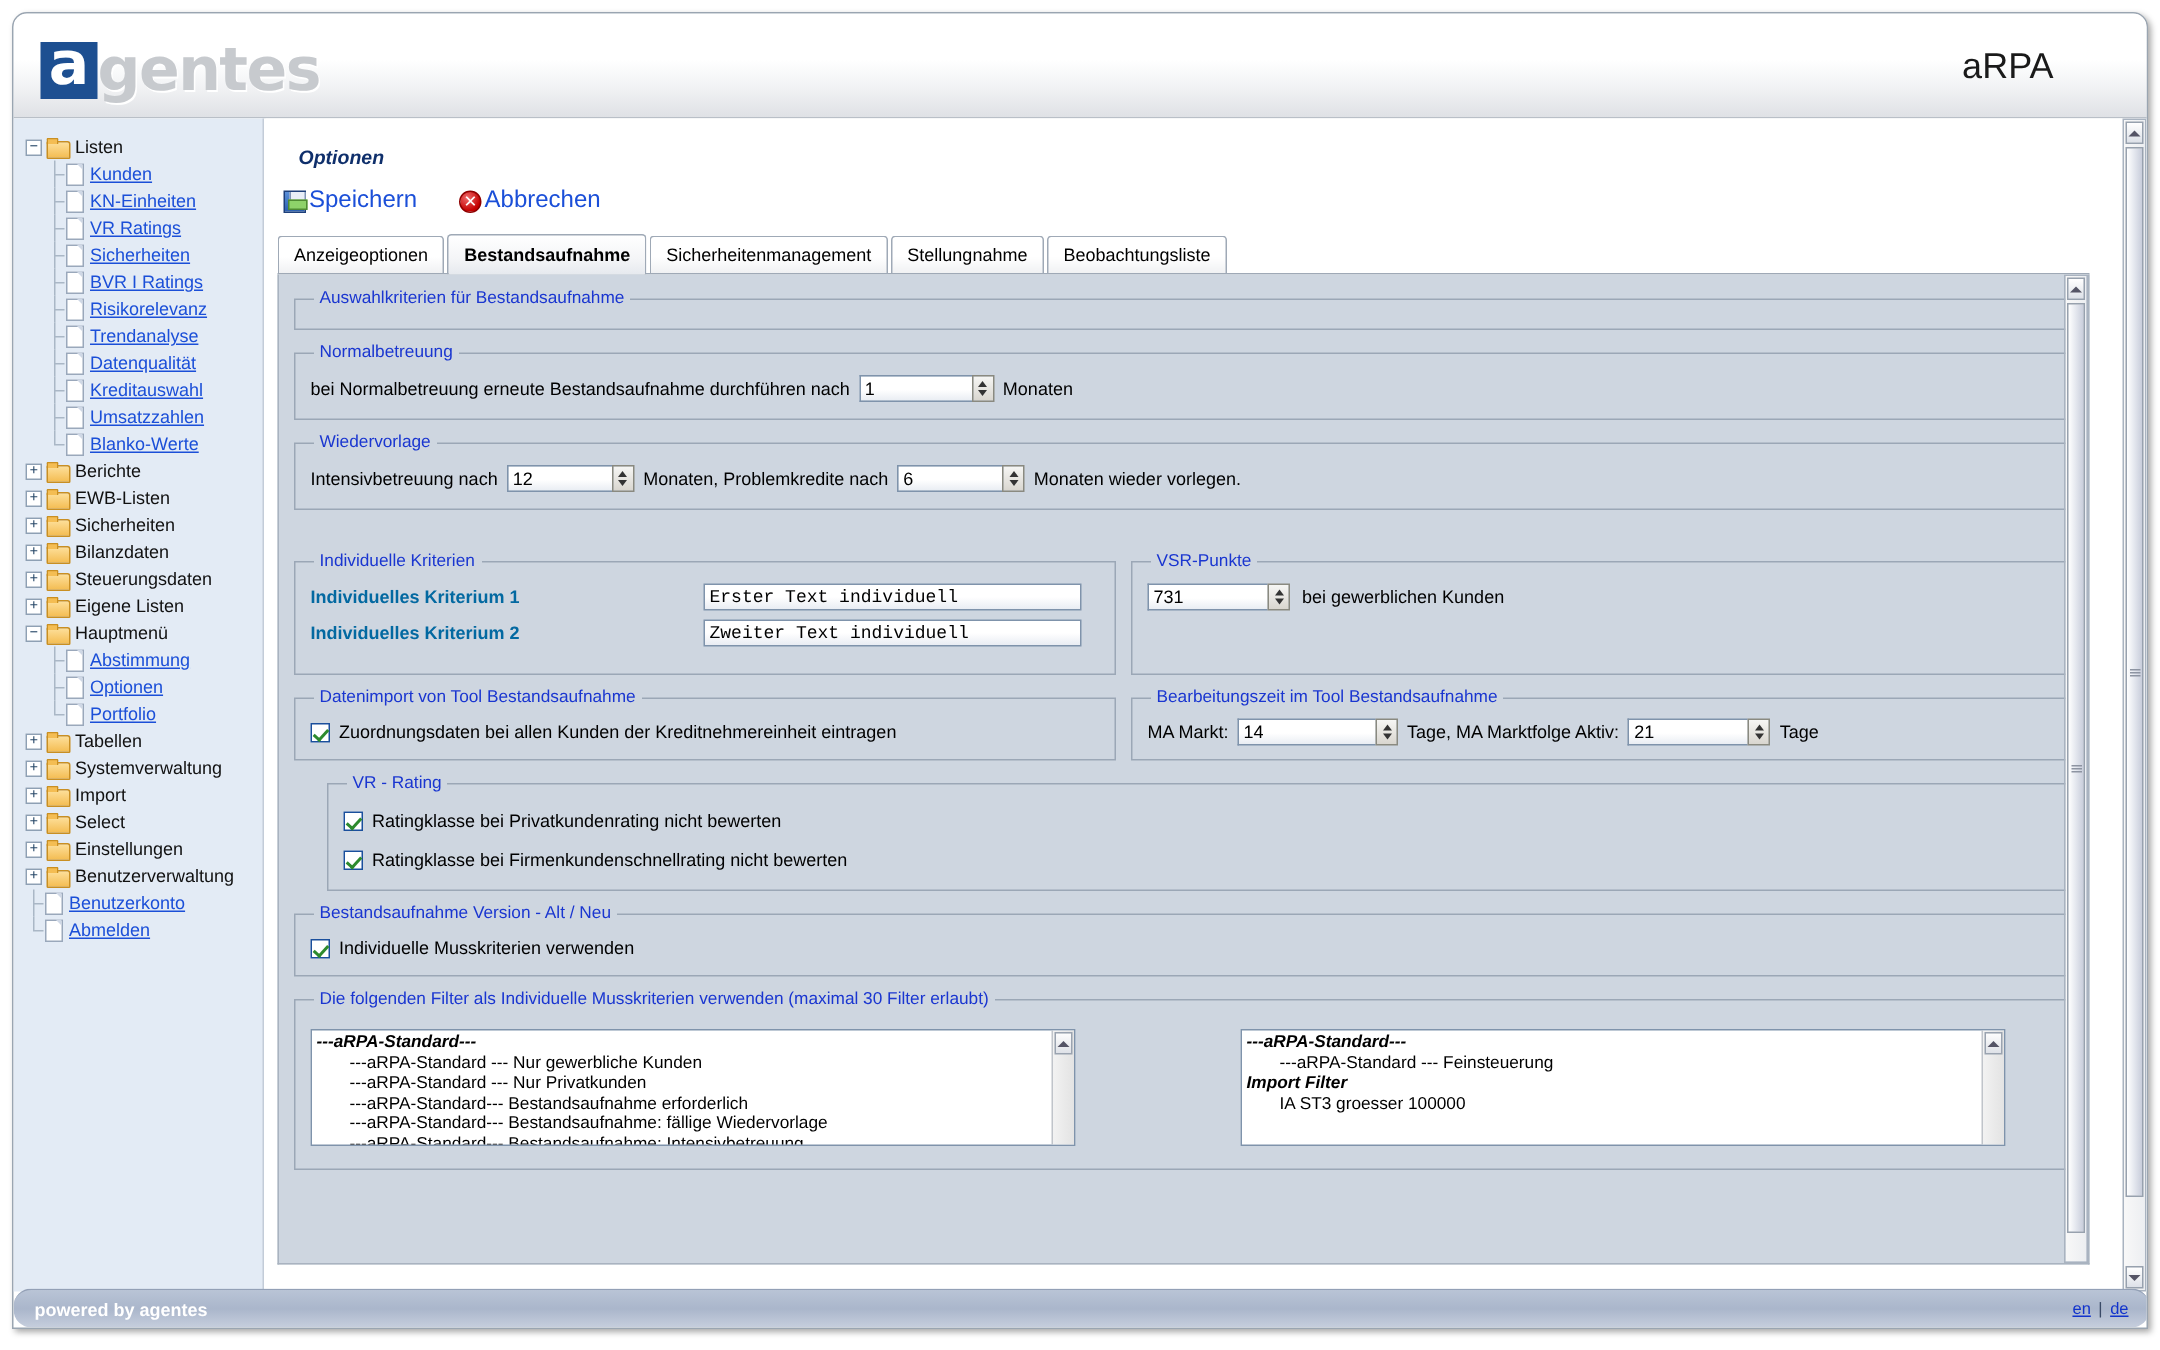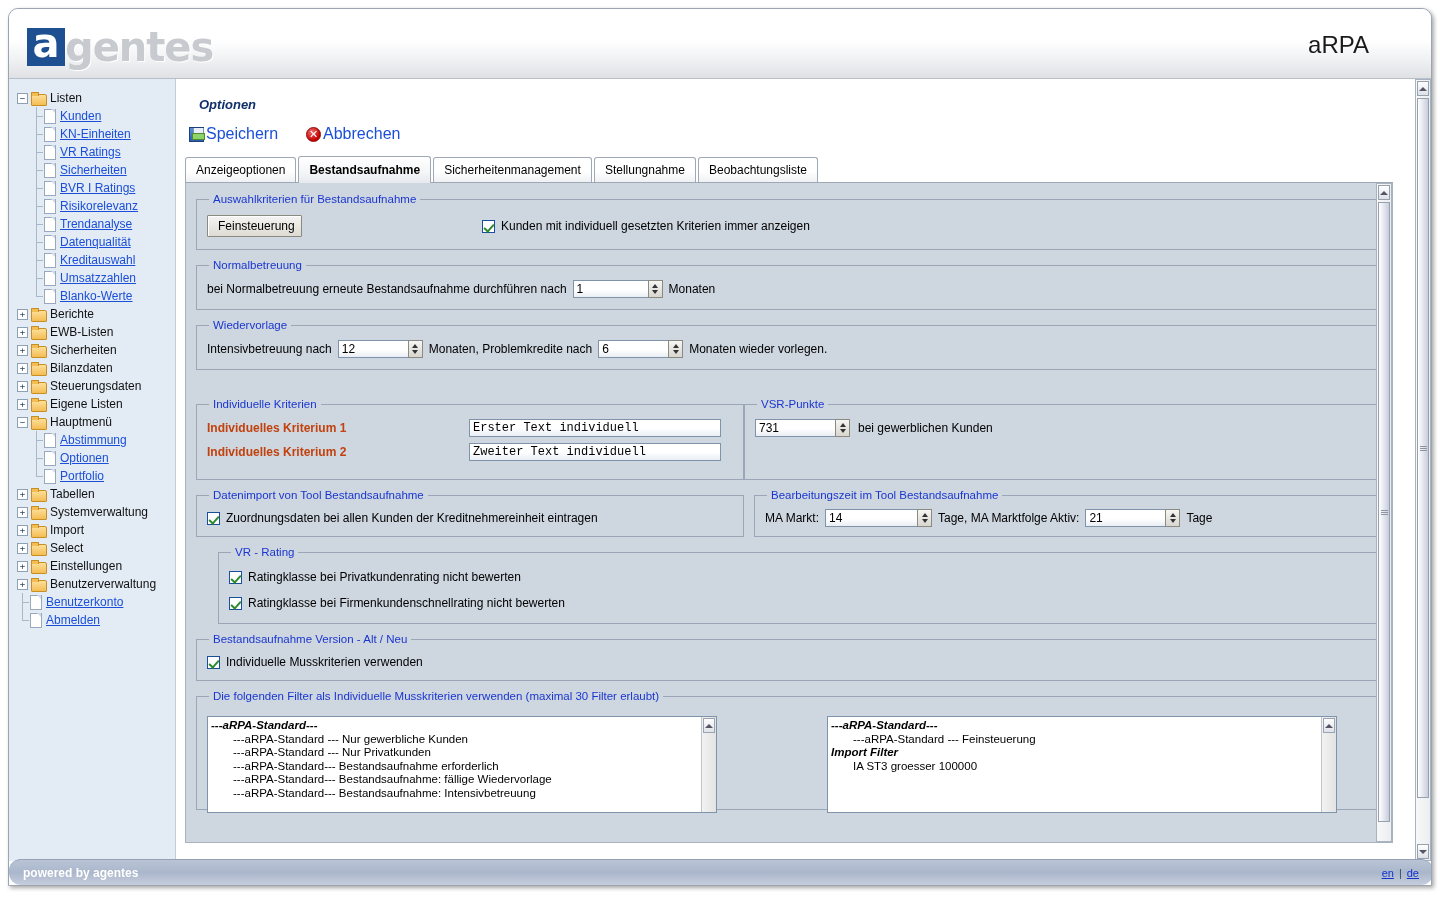--- a/index.html
+++ b/index.html
@@ -228,21 +228,21 @@
     background: transparent;
   }
   fieldset.box > legend {
     color: #1a36d0;
     font-size: 11.5px;
     padding: 0 4px;
     margin-left: 2px;
   }
   .row { display: flex; align-items: center; }
   .lbl { font-size: 12px; color: #000; }
-  .bold-blue { font-weight: bold; color: #c2410c; font-size: 12px; }
+  .bold-blue { font-weight: bold; color: #0369a1; font-size: 12px; }
 
   
   .btn {
     padding: 3px 10px;
     font-size: 12px;
     background: linear-gradient(to bottom, #f4f4f2 0%, #dedbd3 100%);
     border: 1px solid #8a8a80;
     border-radius: 1px;
     box-shadow: inset 1px 1px 0 #ffffff;
     cursor: pointer;
@@ -296,21 +296,21 @@
     width: 4px; height: 8px;
     border: solid #2d8a2d;
     border-width: 0 2px 2px 0;
     transform: rotate(42deg);
   }
 
   
   .listbox {
     border: 1px solid #7f93ab;
     background: #ffffff;
-    height: 97px;
+    height: 78px;
     overflow: hidden;
     position: relative;
     padding: 2px 0 0 3px;
   }
   .listbox .li { font-size: 11.5px; line-height: 13.5px; white-space: nowrap; }
   .li.hdr { font-weight: bold; font-style: italic; }
   .li.ind { padding-left: 22px; }
   .lb-scroll {
     position: absolute; right: 0; top: 0; bottom: 0; width: 15px;
     background: linear-gradient(to right, #f2f2f2, #e3e3e3);
@@ -568,27 +568,20 @@
         <div class="tab">Sicherheitenmanagement</div>
         <div class="tab">Stellungnahme</div>
         <div class="tab">Beobachtungsliste</div>
       </div>
 
     <div id="scrollpanel">
       <div id="panel-inner">
 
         <fieldset class="box">
           <legend>Auswahlkriterien für Bestandsaufnahme</legend>
-          <div class="row" style="height:30px;">
-            <button class="btn" style="width:95px;">Feinsteuerung</button>
-            <div class="row" style="margin-left:180px;">
-              <span class="cb checked"></span>
-              <span class="lbl">Kunden mit individuell gesetzten Kriterien immer anzeigen</span>
-            </div>
-          </div>
         </fieldset>
 
         <fieldset class="box">
           <legend>Normalbetreuung</legend>
           <div class="row" style="height:24px;">
             <span class="lbl">bei Normalbetreuung erneute Bestandsaufnahme durchführen nach</span>
             <span class="spin" style="margin:0 6px;">
               <input style="width: 75px;" value="1">
               <span class="spin-btns">
                   <i class="ar-up"></i>
@@ -615,21 +608,21 @@
               <input style="width: 70px;" value="6">
               <span class="spin-btns">
                   <i class="ar-up"></i>
                   <i class="ar-dn"></i>
                 </span>
             </span>
             <span class="lbl">Monaten wieder vorlegen.</span>
           </div>
         </fieldset>
 
-        <div style="display:flex; margin-top:28px;">
+        <div style="display:flex; gap:10px;margin-top:28px;">
           <div style="width:548px;">
             <fieldset class="box" style="height:82px;">
               <legend>Individuelle Kriterien</legend>
               <div class="row" style="height:24px;">
                 <span class="bold-blue" style="width:262px;">Individuelles Kriterium 1</span>
                 <input class="txt" style="width: 252px;" value="Erster Text individuell">
               </div>
               <div class="row" style="height:24px;">
                 <span class="bold-blue" style="width:262px;">Individuelles Kriterium 2</span>
                 <input class="txt" style="width: 252px;" value="Zweiter Text individuell">

